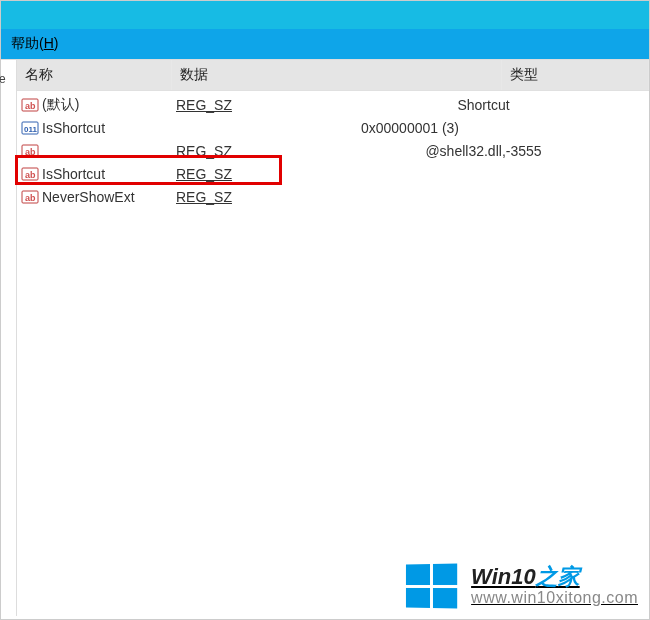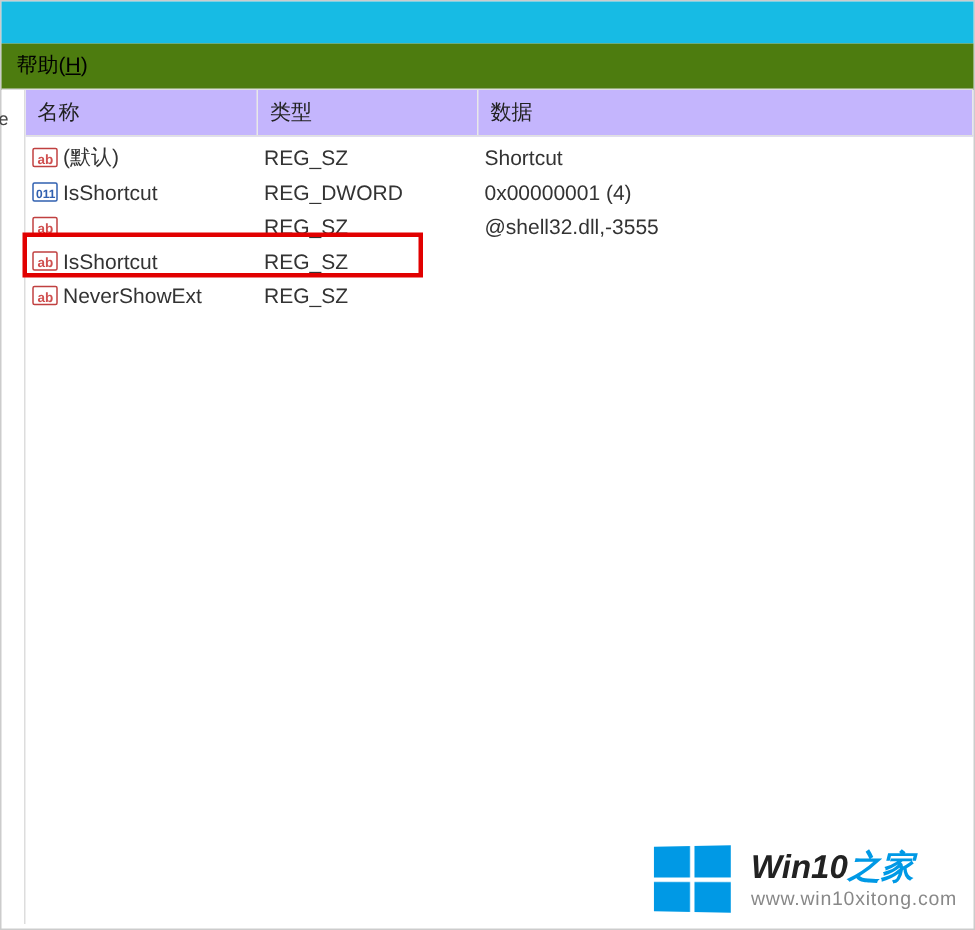--- a/index.html
+++ b/index.html
@@ -19,21 +19,21 @@
     .outer-frame {
       border: 1px solid #ccc;
       width: 100%;
       height: 100%;
     }
     .title-bar {
       background: #17bbe4;
       height: 28px;
     }
     .menu-bar {
-      background: #4d7c0f;
+      background: #0ea5e9;
       border-bottom: 1px solid #ddd;
       padding: 6px 10px;
       font-size: 14px;
     }
     .menu-item {
       cursor: default;
     }
     .menu-item .underline {
       text-decoration: underline;
     }
@@ -55,21 +55,21 @@
     }
     .list-panel {
       flex: 1;
       overflow: hidden;
     }
     .list-header {
       display: flex;
       border-bottom: 1px solid #e0e0e0;
       font-size: 14px;
       color: #222;
-      background: #c4b5fd;
+      background: #e5e5e5;
     }
     .list-header .col {
       padding: 6px 5px 6px 8px;
       border-right: 1px solid #e8e8e8;
     }
     .col-name { width: 155px; }
     .col-type { width: 147px; }
     .col-data { flex: 1; }
     .list-body {
       padding-top: 2px;
@@ -87,22 +87,22 @@
       white-space: nowrap;
       overflow: hidden;
       text-overflow: ellipsis;
     }
     .cell-name {
       width: 155px;
       display: flex;
       align-items: center;
       gap: 3px;
     }
-    .cell-type { width: 147px; }
-    .cell-data { flex: 1; }
+    .cell-type { width: 147px; text-decoration: underline; }
+    .cell-data { flex: 1; text-align: center; }
     .reg-icon {
       width: 18px;
       height: 18px;
       display: inline-flex;
       align-items: center;
       justify-content: center;
       flex-shrink: 0;
     }
     .highlight-box {
       position: absolute;
@@ -115,20 +115,21 @@
       z-index: 10;
     }
     .watermark {
       position: absolute;
       bottom: 12px;
       right: 12px;
       display: flex;
       align-items: center;
       gap: 14px;
       z-index: 20;
+      text-decoration: underline;
     }
     .win-logo {
       display: grid;
       grid-template-columns: 1fr 1fr;
       grid-template-rows: 1fr 1fr;
       gap: 3px;
       width: 52px;
       height: 44px;
       transform: perspective(200px) rotateY(-10deg);
     }
@@ -143,21 +144,21 @@
       font-size: 22px;
       font-weight: bold;
       color: #222;
       font-style: italic;
       line-height: 1.1;
     }
     .wm-title .accent {
       color: #0099e5;
     }
     .wm-url {
-      font-size: 13px;
+      font-size: 16px;
       color: #888;
       letter-spacing: 0.5px;
     }
   </style>
 </head>
 <body>
 
 <div class="outer-frame">
   <div class="title-bar"></div>
   <div class="menu-bar">
@@ -165,22 +166,22 @@
       <span>帮助(</span><span class="underline">H</span><span>)</span>
     </span>
   </div>
   <div class="content-area">
     <div class="tree-panel">
       <span class="tree-hint">e</span>
     </div>
     <div class="list-panel">
       <div class="list-header">
         <div class="col col-name">名称</div>
+        <div class="col col-data">数据</div>
         <div class="col col-type">类型</div>
-        <div class="col col-data">数据</div>
       </div>
       <div class="list-body">
 
         <div class="list-row">
           <div class="cell cell-name">
             <span class="reg-icon">
               <svg width="18" height="18" viewBox="0 0 18 18">
                   <rect x="1" y="3" width="16" height="12" rx="1" fill="#fff" stroke="#c04040" stroke-width="1"></rect>
                   <text x="4" y="13" font-size="9" fill="#d05050" font-weight="bold">ab</text>
                 </svg>
@@ -194,22 +195,21 @@
         <div class="list-row">
           <div class="cell cell-name">
             <span class="reg-icon">
               <svg width="18" height="18" viewBox="0 0 18 18">
                   <rect x="1" y="3" width="16" height="12" rx="1" fill="#fff" stroke="#3060b0" stroke-width="1"></rect>
                   <text x="3" y="13" font-size="8" fill="#3060b0" font-weight="bold">011</text>
                 </svg>
             </span>
             <span>IsShortcut</span>
           </div>
-          <div class="cell cell-type">REG_DWORD</div>
-          <div class="cell cell-data">0x00000001 (4)</div>
+          <div class="cell cell-data">0x00000001 (3)</div>
         </div>
 
         <div class="list-row">
           <div class="cell cell-name">
             <span class="reg-icon">
               <svg width="18" height="18" viewBox="0 0 18 18">
                   <rect x="1" y="3" width="16" height="12" rx="1" fill="#fff" stroke="#c04040" stroke-width="1"></rect>
                   <text x="4" y="13" font-size="9" fill="#d05050" font-weight="bold">ab</text>
                 </svg>
             </span>

